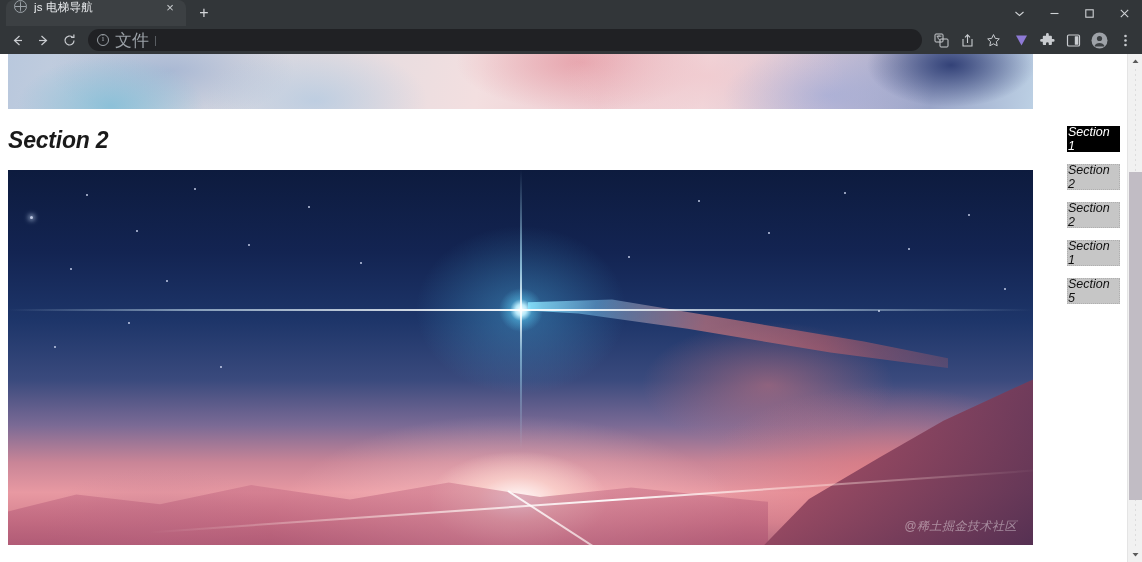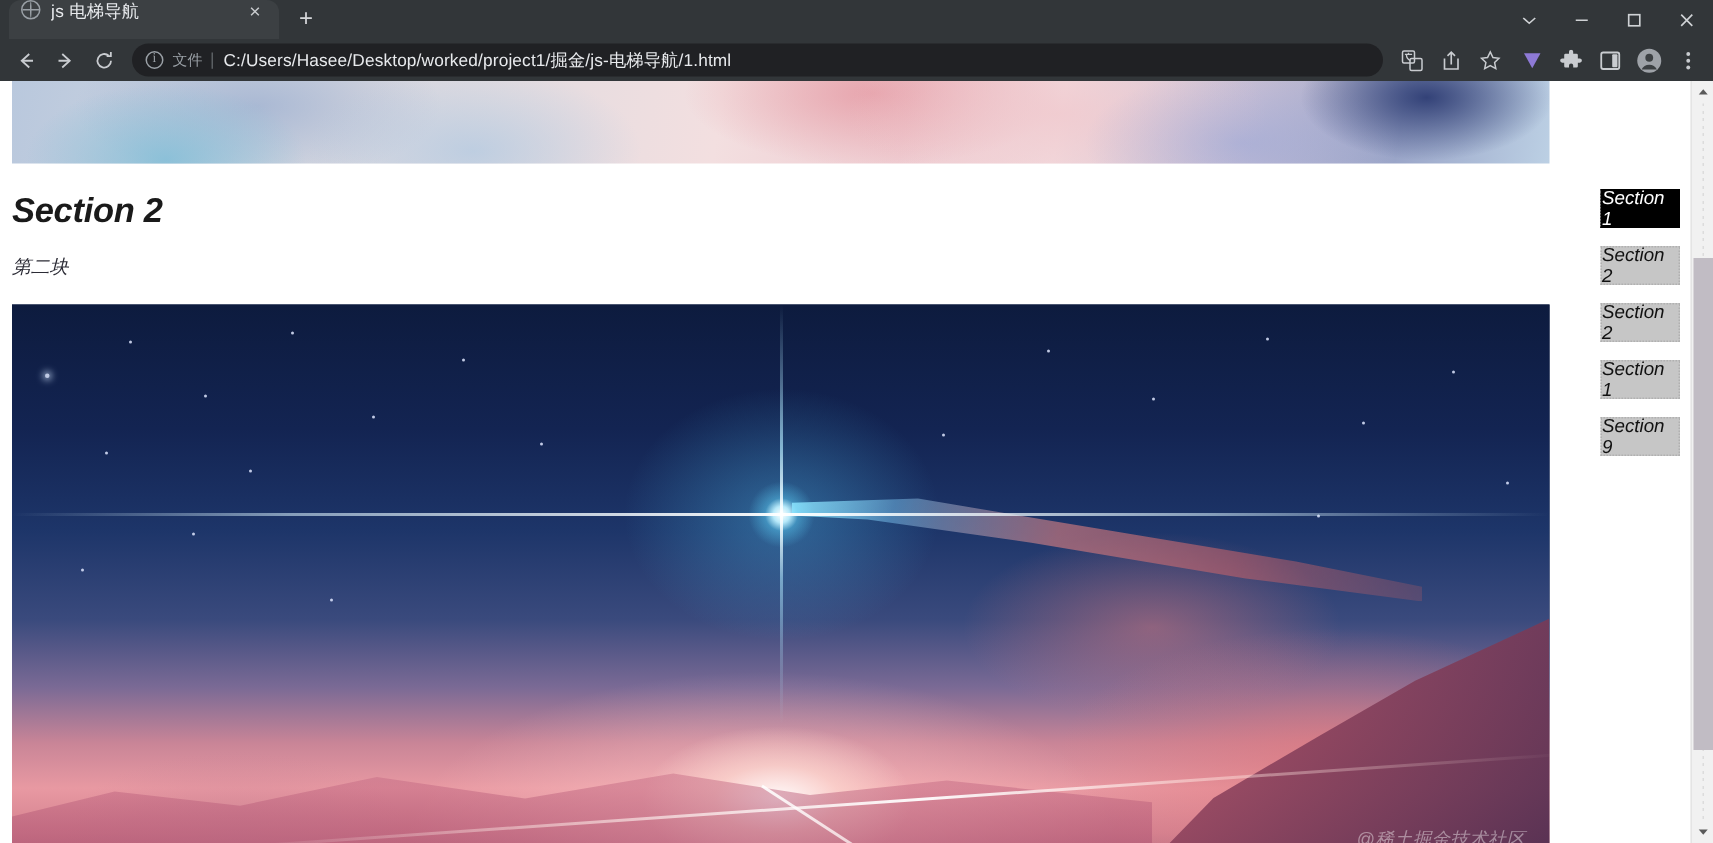--- a/index.html
+++ b/index.html
@@ -80,21 +80,21 @@
     overflow:hidden;
   }
   .omni-info {
     width:12px; height:12px; border:1.2px solid #9aa0a6; border-radius:50%;
     position:relative; flex:0 0 12px; margin-right:6px;
   }
   .omni-info::after {
     content:"i"; position:absolute; left:0; right:0; top:-2px;
     text-align:center; font-size:9px; color:#9aa0a6; font-family:"Liberation Serif", serif;
   }
-  .omni-scheme { color:#9aa0a6; font-size:10px; margin-right:5px;text-align:center; }
+  .omni-scheme { color:#9aa0a6; font-size:17px; margin-right:5px;text-align:center; }
   .omni-sep { color:#5f6368; font-size:11.5px; margin-right:6px; }
   .omni-url { color:#e8eaed; font-size:11.5px; white-space:nowrap; letter-spacing:.1px; }
   .tb-icon {
     width:26px; height:26px; flex:0 0 26px;
     display:flex; align-items:center; justify-content:center;
     color:#c9ccd0; cursor:pointer;
   }
   .tb-sep { width:2px; }
 
   
@@ -274,21 +274,20 @@
       <svg width="15" height="15" viewBox="0 0 15 15">
           <path d="M12 7.5 a4.5 4.5 0 1 1 -1.5 -3.35" stroke="currentColor" stroke-width="1.2" fill="none"></path>
           <path d="M11.9 1.6 V4.4 H9.1" stroke="currentColor" stroke-width="1.2" fill="none"></path>
         </svg>
     </div>
 
     <div class="omnibox">
       <span class="omni-info"></span>
       <span class="omni-scheme">文件</span>
       <span class="omni-sep">|</span>
-      <span class="omni-url">C:/Users/Hasee/Desktop/worked/project1/掘金/js-电梯导航/1.html</span>
     </div>
 
     <div class="tb-icon">
       <svg width="15" height="15" viewBox="0 0 15 15">
           <rect x="1" y="1" width="8" height="8" rx="1" stroke="currentColor" stroke-width="1" fill="none"></rect>
           <rect x="6" y="6" width="8" height="8" rx="1" stroke="currentColor" stroke-width="1" fill="none"></rect>
           <path d="M2.6 3.2 H7.4 M5 2.2 V3.2 M3.6 3.2 q0 3 2.6 4.2" stroke="currentColor" stroke-width=".9" fill="none"></path>
         </svg>
     </div>
     <div class="tb-icon">
@@ -336,21 +335,20 @@
   </div>
 
   <div class="viewport">
 
     <div class="page">
       <div class="content">
 
         <div class="img-top"></div>
 
         <h2 class="h2">Section 2</h2>
-        <p class="para">第二块</p>
 
         <div class="img-main">
           <span class="star big" style="left:22px;top:46px;"></span>
           <span class="star" style="left:78px;top:24px;width:2px;height:2px;"></span>
           <span class="star" style="left:128px;top:60px;width:2px;height:2px;"></span>
           <span class="star" style="left:186px;top:18px;width:2px;height:2px;"></span>
           <span class="star" style="left:62px;top:98px;width:2px;height:2px;"></span>
           <span class="star" style="left:158px;top:110px;width:2px;height:2px;"></span>
           <span class="star" style="left:240px;top:74px;width:2px;height:2px;"></span>
           <span class="star" style="left:300px;top:36px;width:2px;height:2px;"></span>
@@ -379,21 +377,21 @@
         </div>
 
       </div>
     </div>
 
     <div class="elevator">
       <div class="elev-btn active">Section 1</div>
       <div class="elev-btn">Section 2</div>
       <div class="elev-btn">Section 2</div>
       <div class="elev-btn">Section 1</div>
-      <div class="elev-btn">Section 9</div>
+      <div class="elev-btn">Section 5</div>
     </div>
 
     <div class="scrollbar">
       <div class="sb-track-dots"></div>
       <div class="sb-arrow">
         <svg width="9" height="9" viewBox="0 0 9 9">
             <path d="M1.5 6 L4.5 2.5 L7.5 6 Z" fill="#5a5a5a"></path>
           </svg>
       </div>
       <div class="sb-thumb"></div>

